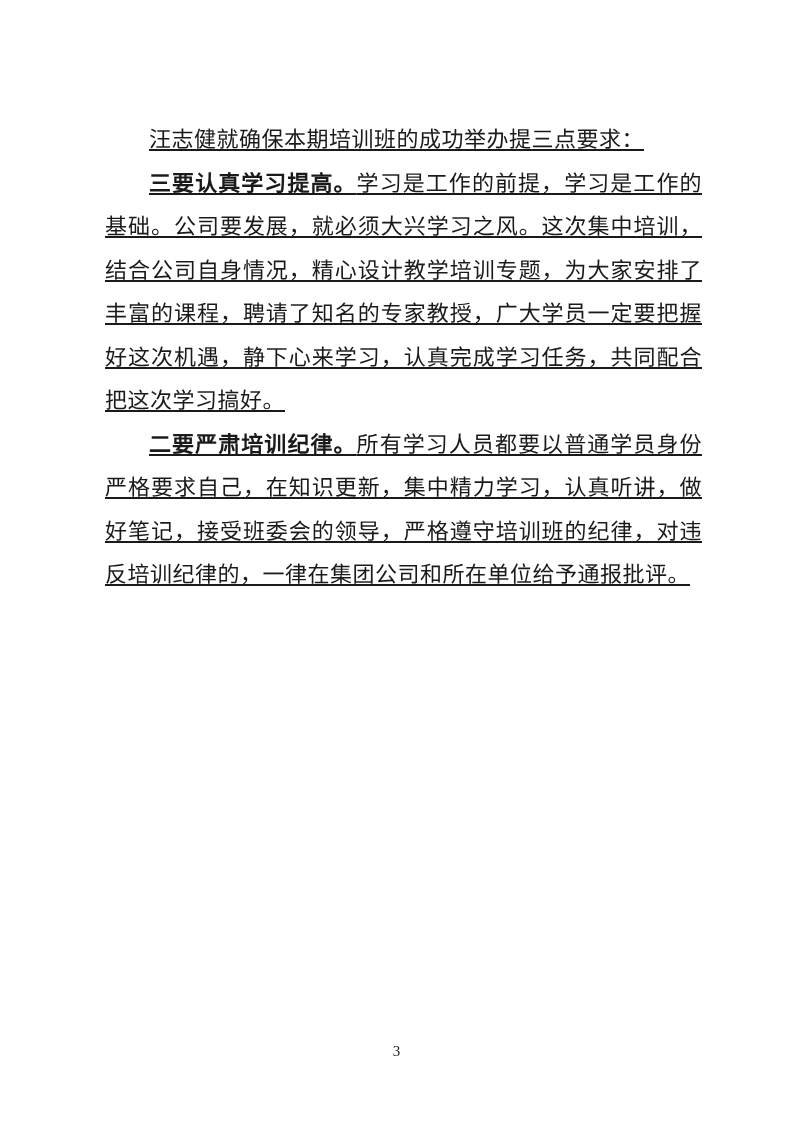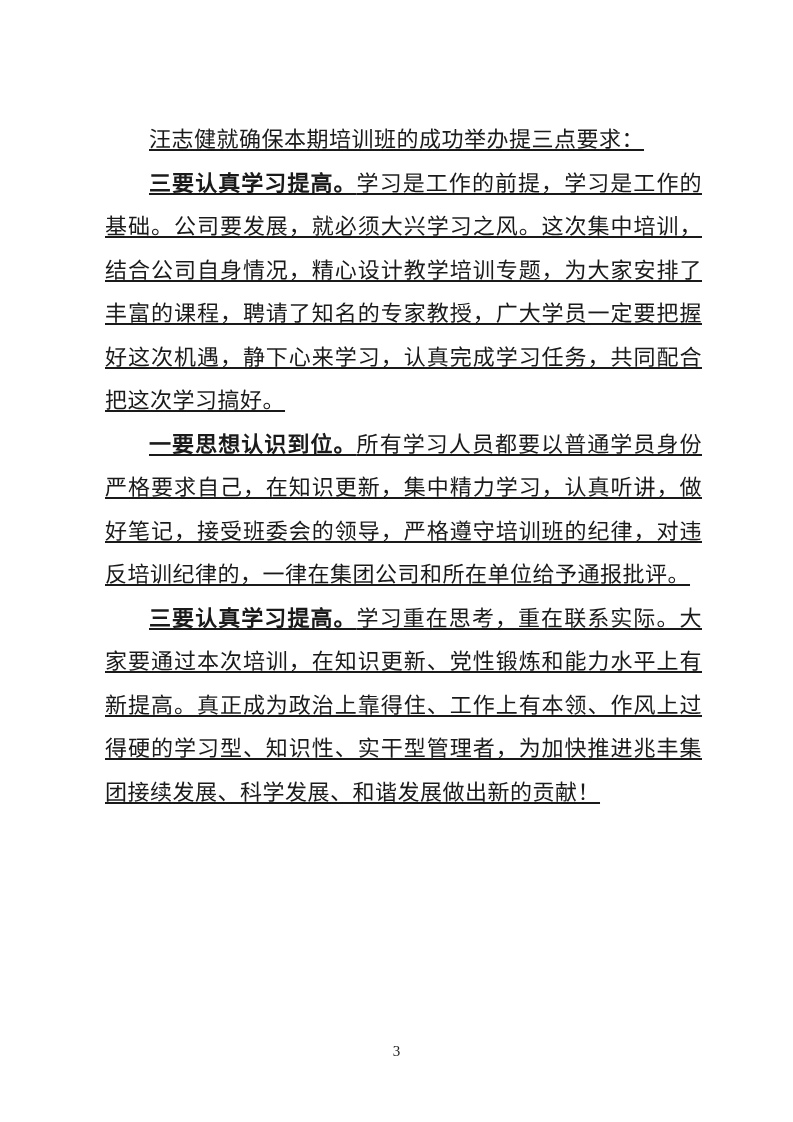--- a/index.html
+++ b/index.html
@@ -47,17 +47,16 @@
     color: #222222;
   }
 </style>
 </head>
 <body>
 
 <div class="page">
   <div class="content">
     <p><b></b><span>汪志健就确保本期培训班的成功举办提三点要求：</span></p>
     <p><b>三要认真学习提高。</b><span>学习是工作的前提，学习是工作的基础。公司要发展，就必须大兴学习之风。这次集中培训，结合公司自身情况，精心设计教学培训专题，为大家安排了丰富的课程，聘请了知名的专家教授，广大学员一定要把握好这次机遇，静下心来学习，认真完成学习任务，共同配合把这次学习搞好。</span></p>
-    <p><b>一要思想认识到位。</b><span>所有学习人员都要以普通学员身份严格要求自己，在知识更新，集中精力学习，认真听讲，做好笔记，接受班委会的领导，严格遵守培训班的纪律，对违反培训纪律的，一律在集团公司和所在单位给予通报批评。</span></p>
-    <p><b>三要认真学习提高。</b><span>学习重在思考，重在联系实际。大家要通过本次培训，在知识更新、党性锻炼和能力水平上有新提高。真正成为政治上靠得住、工作上有本领、作风上过得硬的学习型、知识性、实干型管理者，为加快推进兆丰集团接续发展、科学发展、和谐发展做出新的贡献！</span></p>
+    <p><b>二要严肃培训纪律。</b><span>所有学习人员都要以普通学员身份严格要求自己，在知识更新，集中精力学习，认真听讲，做好笔记，接受班委会的领导，严格遵守培训班的纪律，对违反培训纪律的，一律在集团公司和所在单位给予通报批评。</span></p>
   </div>
   <div class="footer">3</div>
 </div>
 
 </body></html>

